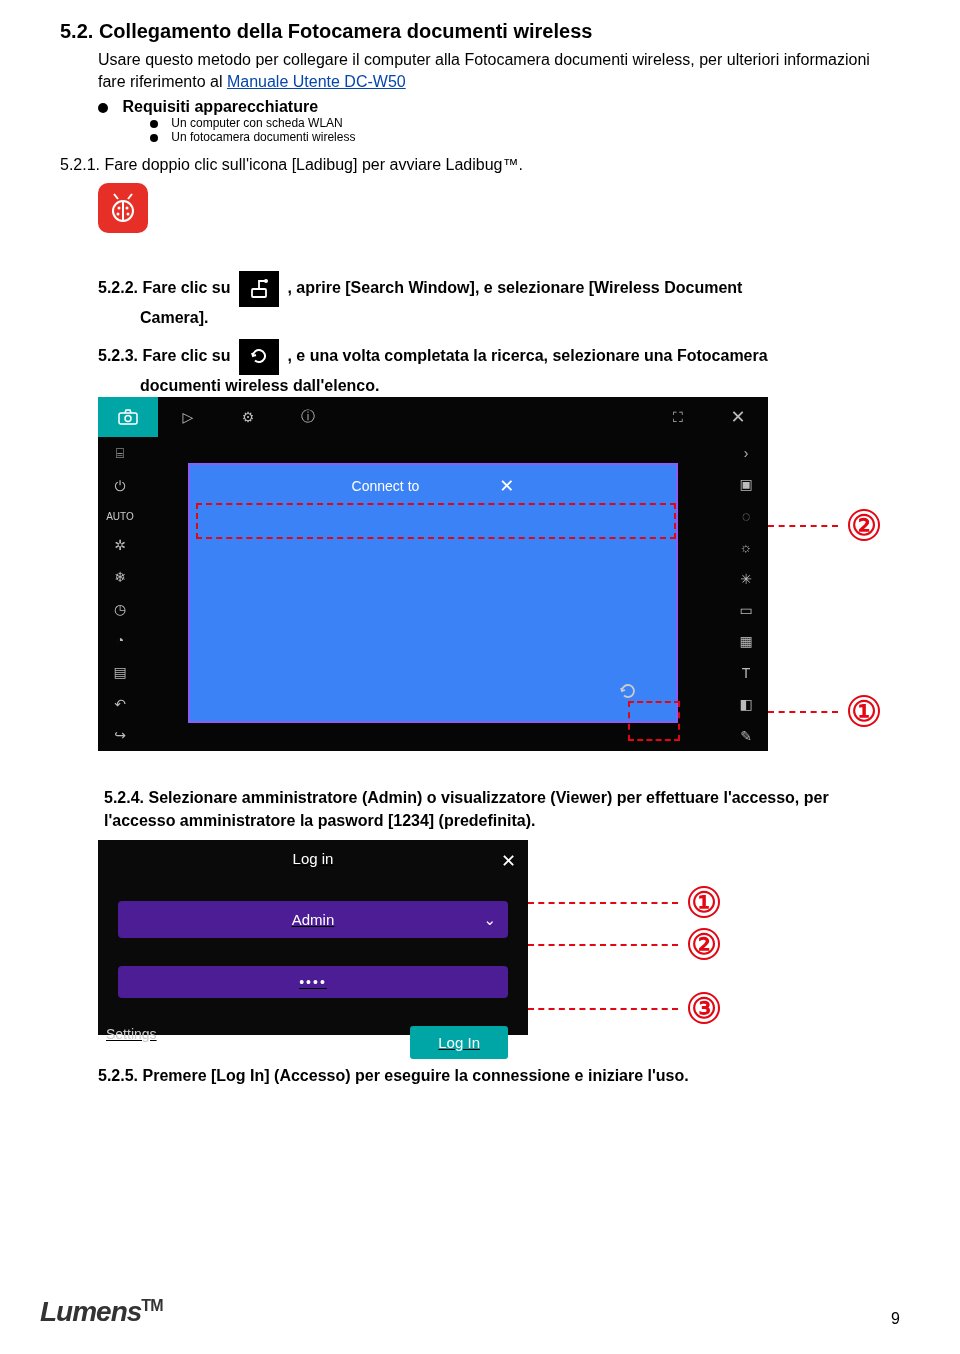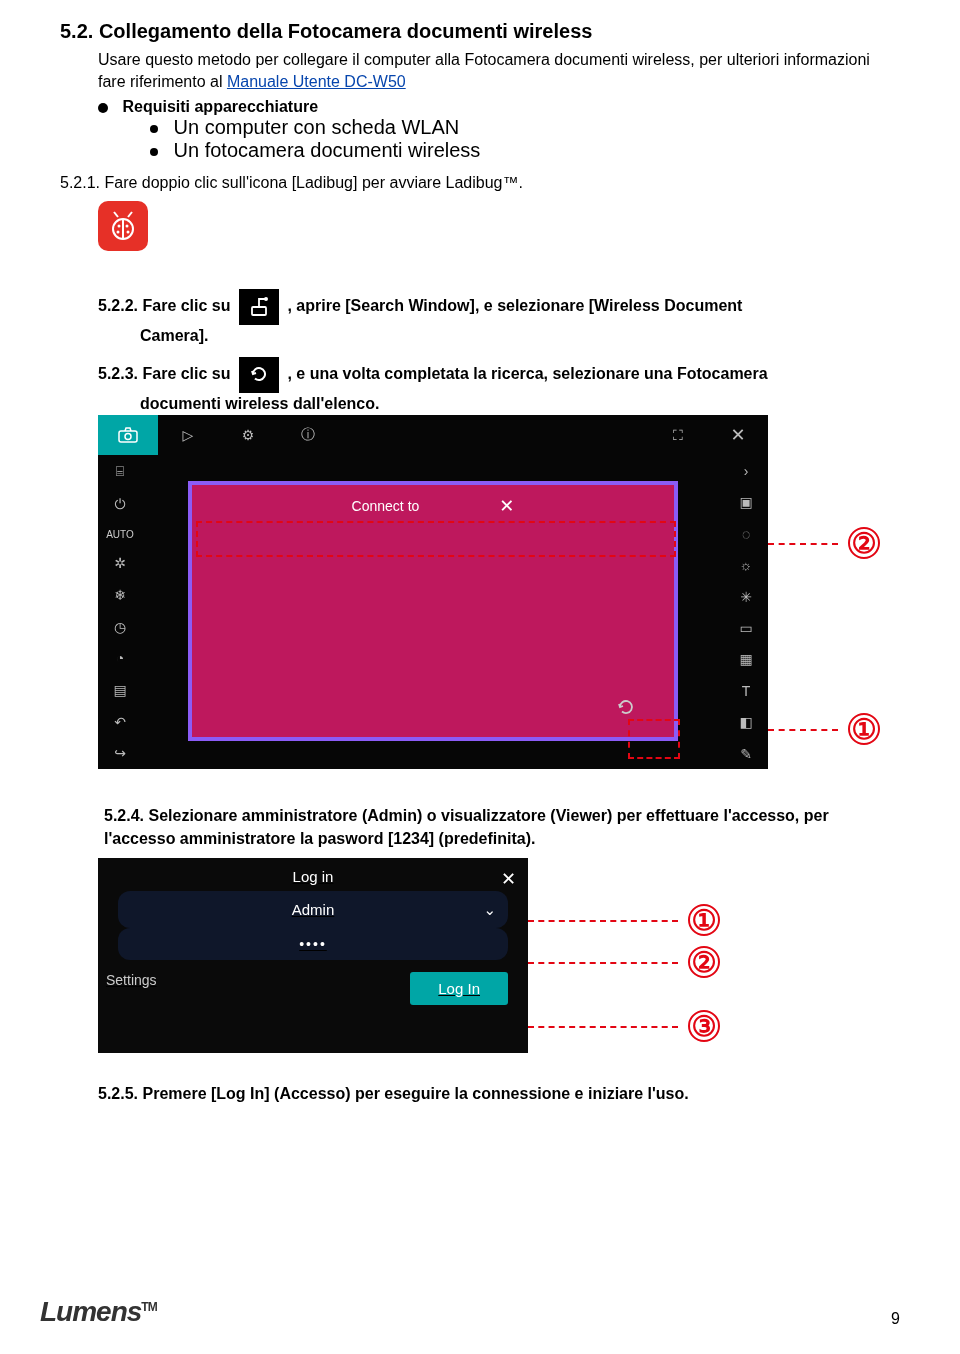--- a/index.html
+++ b/index.html
@@ -18,21 +18,21 @@
     margin-bottom: 6px;
   }
   .intro {
     font-size: 16px;
     margin-left: 38px;
     margin-bottom: 6px;
     line-height: 1.35;
   }
   .link { color: #0645ad; text-decoration: underline; }
   .bullet-lvl1 { margin-left: 38px; font-size: 16px; font-weight: bold; }
-  .bullet-lvl2 { margin-left: 90px; font-size: 20px; }
+  .bullet-lvl2 { margin-left: 90px; font-size: 12px; }
   .dot { display: inline-block; width: 8px; height: 8px; background: #000; border-radius: 50%; margin-right: 10px; vertical-align: middle; }
   .dot-l1 { width: 10px; height: 10px; }
   .step { font-size: 16px; margin-left: 38px; margin-top: 10px; line-height: 1.4; }
   .step-num { margin-left: 0; }
   .ladibug-icon {
     width: 50px; height: 50px; background: #e63027; border-radius: 10px;
     display: inline-block; margin-left: 38px; margin-top: 6px; margin-bottom: 24px;
     position: relative;
   }
   .ladibug-icon svg { position: absolute; top: 8px; left: 8px; }
@@ -60,21 +60,21 @@
     display: flex; flex-direction: column; justify-content: space-around; align-items: center;
     color: #aaa; font-size: 11px;
   }
   .shot1 .rightcol {
     position: absolute; right: 0; top: 40px; width: 44px; bottom: 0;
     display: flex; flex-direction: column; justify-content: space-around; align-items: center;
     color: #aaa;
   }
   .shot1 .dialog {
     position: absolute; left: 90px; top: 66px; width: 490px; height: 260px;
-    background: #be185d; border: 4px solid #8b5cf6;
+    background: #3b82f6; border: 2px solid #8b5cf6;
   }
   .shot1 .dialog .dlg-title {
     color: #fff; font-size: 14px; padding: 10px 0 10px 0; text-align: center;
     display: flex; align-items: center; justify-content: center; gap: 80px;
   }
   .shot1 .dialog .dlg-close { color: #fff; font-size: 18px; }
   .shot1 .dialog .list-item {
     margin: 8px 18px; padding: 8px 14px; background: #00a6a6; color: #fff;
     font-size: 13px; border-radius: 2px;
   }
@@ -102,42 +102,42 @@
   .cn2 { left: 750px; top: 298px; }
 
   
   .shot2-wrap { margin-left: 38px; margin-top: 8px; position: relative; text-decoration: underline; }
   .shot2 {
     width: 430px; height: 195px; background: #0a0a0a; position: relative; padding-top: 4px;
   }
   .shot2 .hdr { color: #fff; text-align: center; font-size: 15px; padding: 6px 0; position: relative; }
   .shot2 .hdr .x { position: absolute; right: 12px; top: 6px; font-size: 18px; }
   .shot2 .field {
-    margin: 0 20px; padding: 10px 14px; background: #0f172a; color: #fff;
-    border-radius: 12px; font-size: 15px; position: relative;
+    margin: 28px 20px; padding: 10px 14px; background: #4c1d95; color: #fff;
+    border-radius: 4px; font-size: 15px; position: relative;
   }
   .shot2 .chev { position: absolute; right: 12px; top: 10px; color: #fff; }
   .shot2 .pwd { font-size: 14px; letter-spacing: 2px; text-align: center; padding: 8px 14px; }
   .shot2 .row3 { display: flex; justify-content: space-between; align-items: flex-start; margin: 12px 20px 0 8px; }
   .shot2 .settings { color: #ccc; font-size: 14px; }
   .shot2 .loginbtn { background: #00a6a6; color: #fff; padding: 8px 28px; border-radius: 3px; font-size: 15px; }
   .s2c1 { left: 430px; top: 62px; width: 150px; }
   .s2n1 { left: 590px; top: 46px; }
   .s2c2 { left: 430px; top: 104px; width: 150px; }
   .s2n2 { left: 590px; top: 88px; }
   .s2c3 { left: 430px; top: 168px; width: 150px; }
   .s2n3 { left: 590px; top: 152px; }
 
   .bottom-step { margin-top: 30px; }
   .footer {
     position: absolute; bottom: 26px; left: 40px; right: 60px;
     display: flex; justify-content: space-between; align-items: flex-end;
   }
   .logo { font-size: 28px; font-weight: bold; font-style: italic; color: #333; letter-spacing: -1px; }
-  .logo .tm { font-size: 12px; vertical-align: super; font-style: normal; }
+  .logo .tm { font-size: 16px; vertical-align: super; font-style: normal; }
   .pagenum { font-size: 16px; }
 
   .mini-icon { color: #bbb; font-size: 14px; }
 </style>
 </head>
 <body>
 
 
 
 

